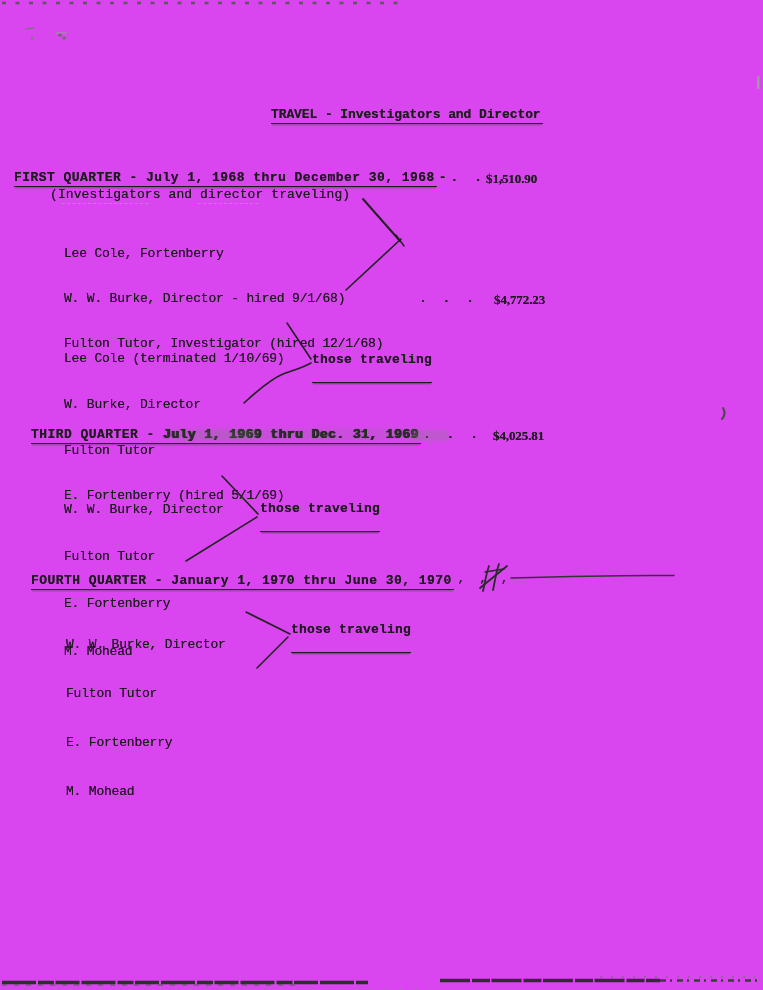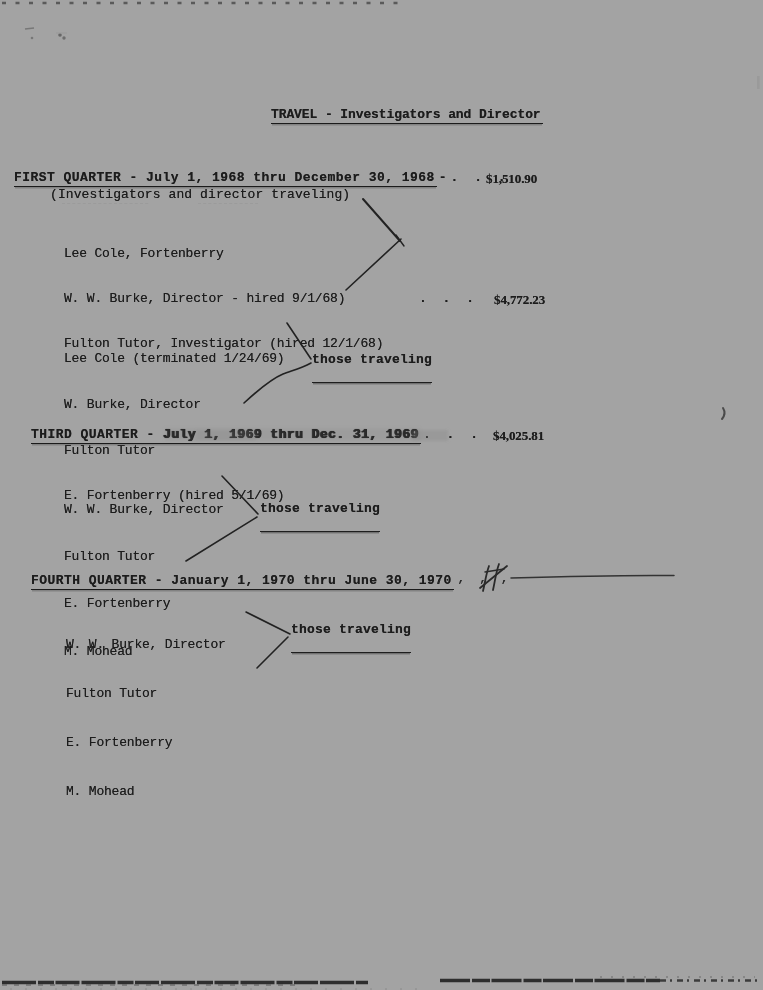--- a/index.html
+++ b/index.html
@@ -5,21 +5,21 @@
   html,body{margin:0;padding:0;}
   body{
     width:763px;height:990px;
     background:#ffffff;
     font-family:"Liberation Mono","DejaVu Sans Mono",monospace;
     position:relative;
     overflow:hidden;
   }
   .page{
     position:absolute;left:0;top:0;width:763px;height:990px;
-    background:#a3a3a3;
+    background:#d946ef;
     color:#1c1c1c;
   }
   .txt{
     position:absolute;
     font-size:13px;
     letter-spacing:-0.2px;
     white-space:pre;
     color:#1c1c1c;
     text-shadow:0 0 0.4px rgba(10,10,10,0.65);
   }
@@ -69,21 +69,21 @@
   <div class="txt" style="left:50px;top:187px;font-weight:normal;letter-spacing:0.1px">(Investigators and director traveling)</div>
   <div class="txt people" style="left:64px;top:216px;line-height:15px">
     <div>Lee Cole, Fortenberry</div>
     <div>W. W. Burke, Director - hired 9/1/68)</div>
     <div>Fulton Tutor, Investigator (hired 12/1/68)</div>
   </div>
 
   <div class="txt leader" style="left:419px;top:291px">. . .</div>
   <div class="txt amount" style="left:494px;top:292px">$4,772.23</div>
   <div class="txt people" style="left:64px;top:321px;line-height:15.2px">
-    <div>Lee Cole (terminated 1/24/69)</div>
+    <div>Lee Cole (terminated 1/10/69)</div>
     <div>W. Burke, Director</div>
     <div>Fulton Tutor</div>
     <div>E. Fortenberry (hired 5/1/69)</div>
   </div>
   <div class="txt annot" style="left:312px;top:352px">those traveling</div>
 
   <div class="txt qhead" style="left:31px;top:427px"><span class="u"><span>THIRD QUARTER - </span><span class="overstruck">July 1, 1969 thru Dec. 31, 1969</span></span></div>
   <div class="txt leader" style="left:423px;top:427px">. . . .</div>
   <div class="txt amount" style="left:493px;top:428px">$4,025.81</div>
   <div class="txt people" style="left:64px;top:470px;line-height:15.8px">

